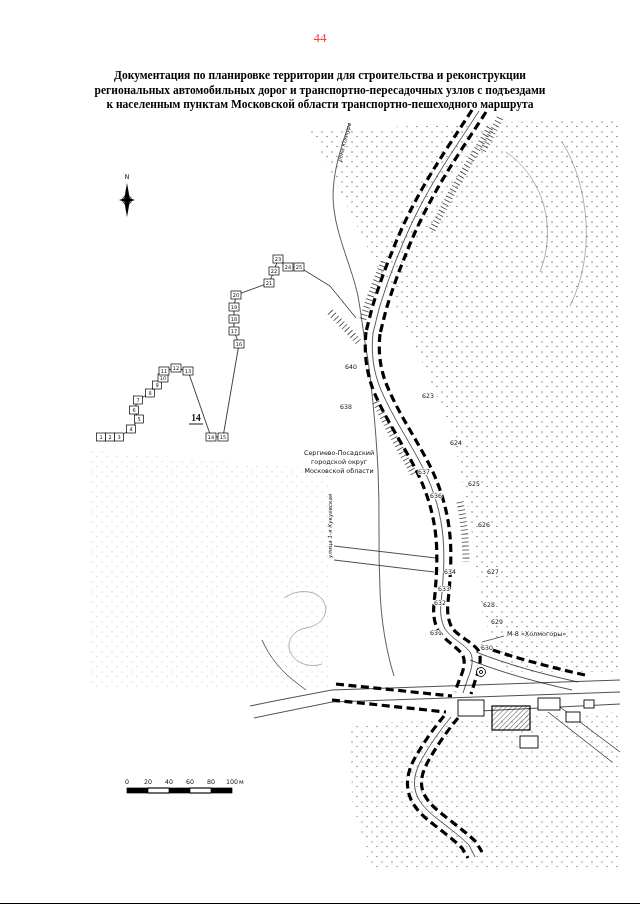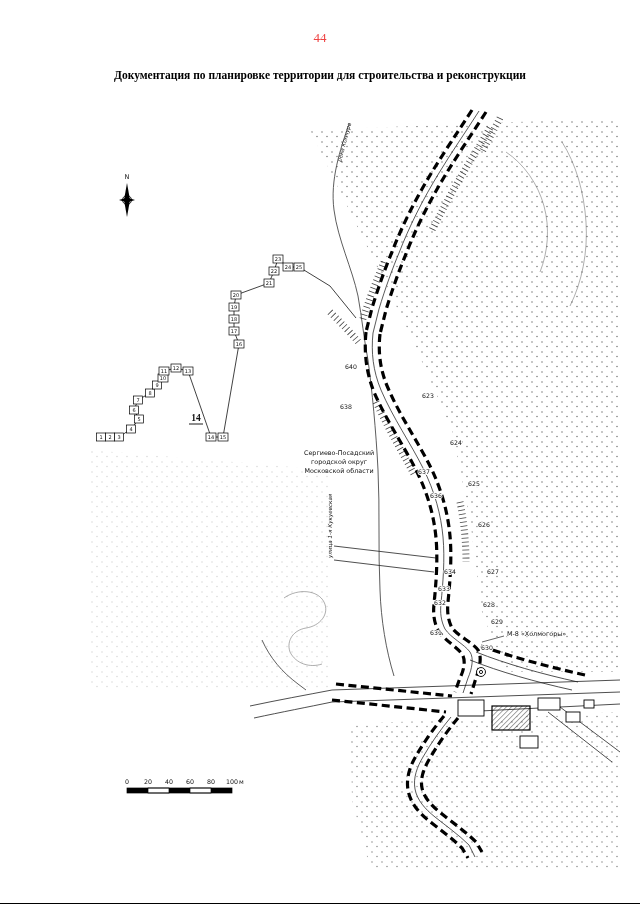--- a/index.html
+++ b/index.html
@@ -27,20 +27,22 @@
   .north{font-size:6.5px;}
   .bottom-edge{position:absolute;left:0;right:0;bottom:1px;height:1px;background:#000;}
 </style>
 </head>
 <body>
 
 <div class="page-number">44</div>
 
 <div class="title-block">
   <div>Документация по планировке территории для строительства и реконструкции</div>
+  <div>региональных автомобильных дорог и транспортно-пересадочных узлов с подъездами</div>
+  <div>к населенным пунктам Московской области транспортно-пешеходного маршрута</div>
 </div>
 
 <svg class="map" width="640" height="905" viewBox="0 0 640 905">
   <defs>
     <pattern id="dots" width="10" height="10" patternUnits="userSpaceOnUse">
       <circle cx="2" cy="2" r="0.7" fill="#333"></circle>
       <circle cx="7" cy="6.5" r="0.7" fill="#333"></circle>
     </pattern>
     <pattern id="bhatch" width="3.5" height="3.5" patternUnits="userSpaceOnUse" patternTransform="rotate(45)">
       <line x1="0" y1="0" x2="0" y2="3.5" stroke="#222" stroke-width="0.8"></line>

